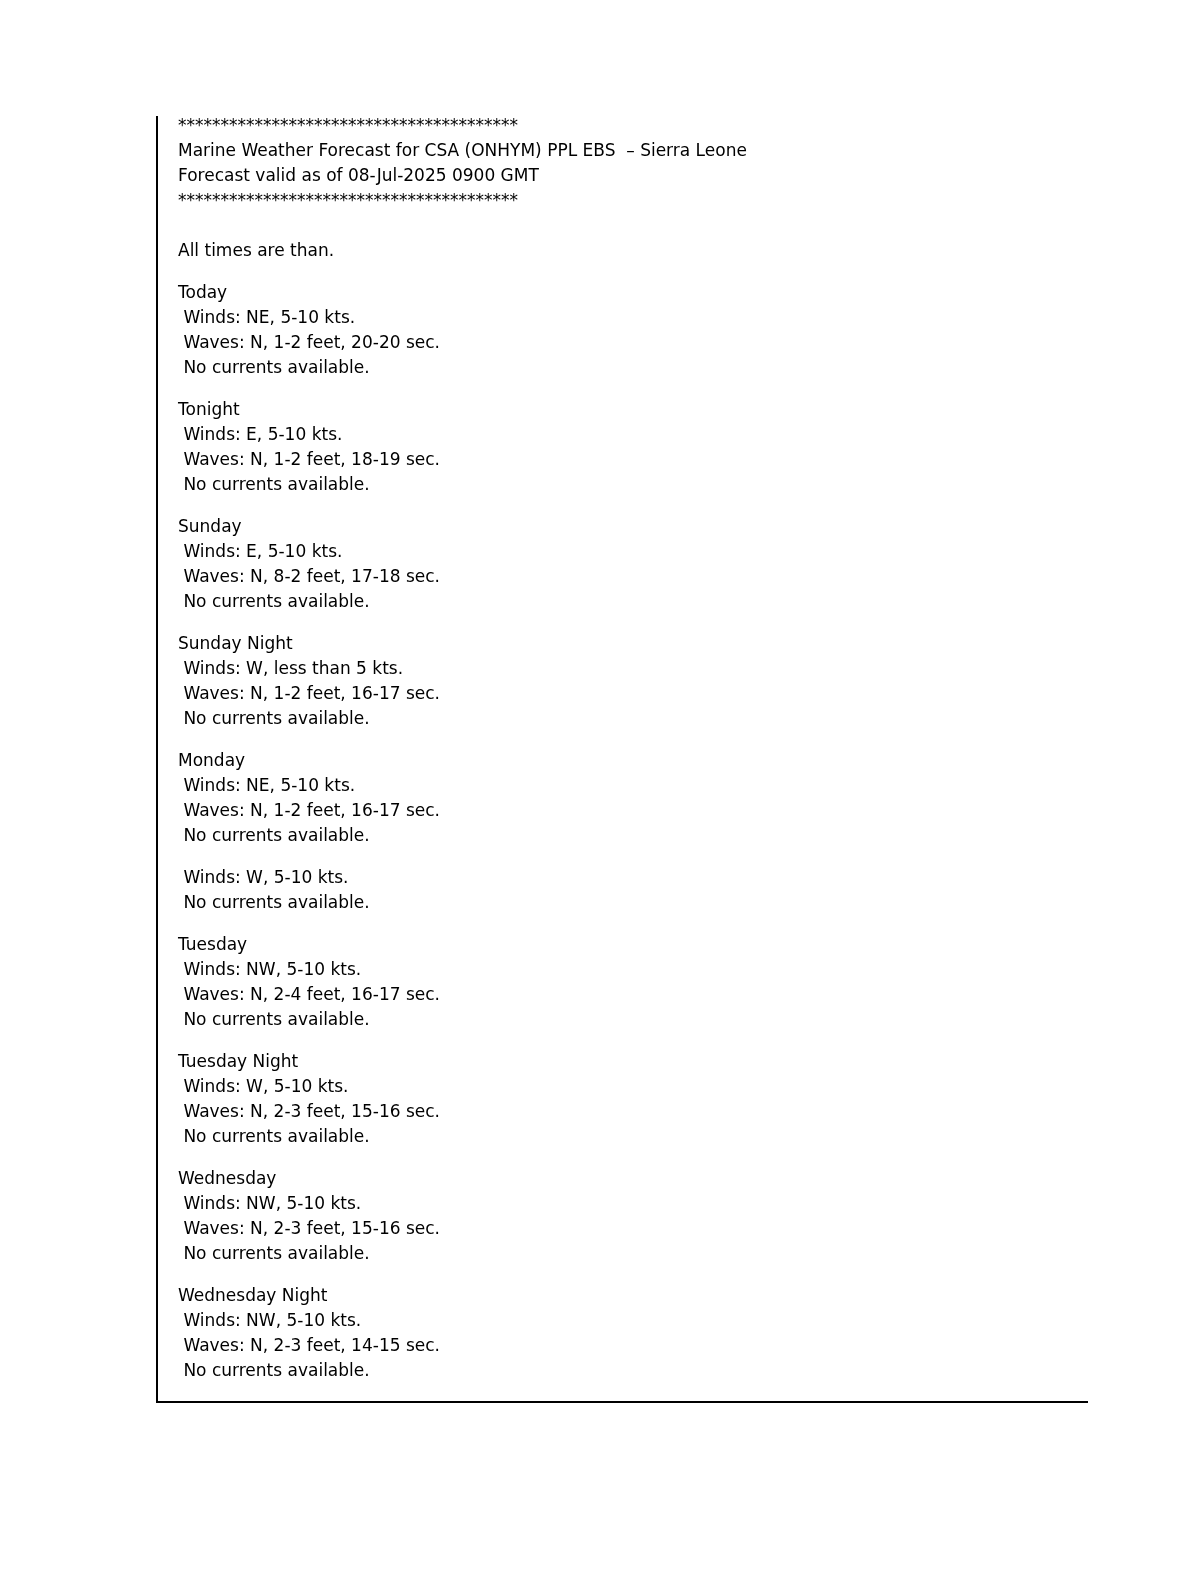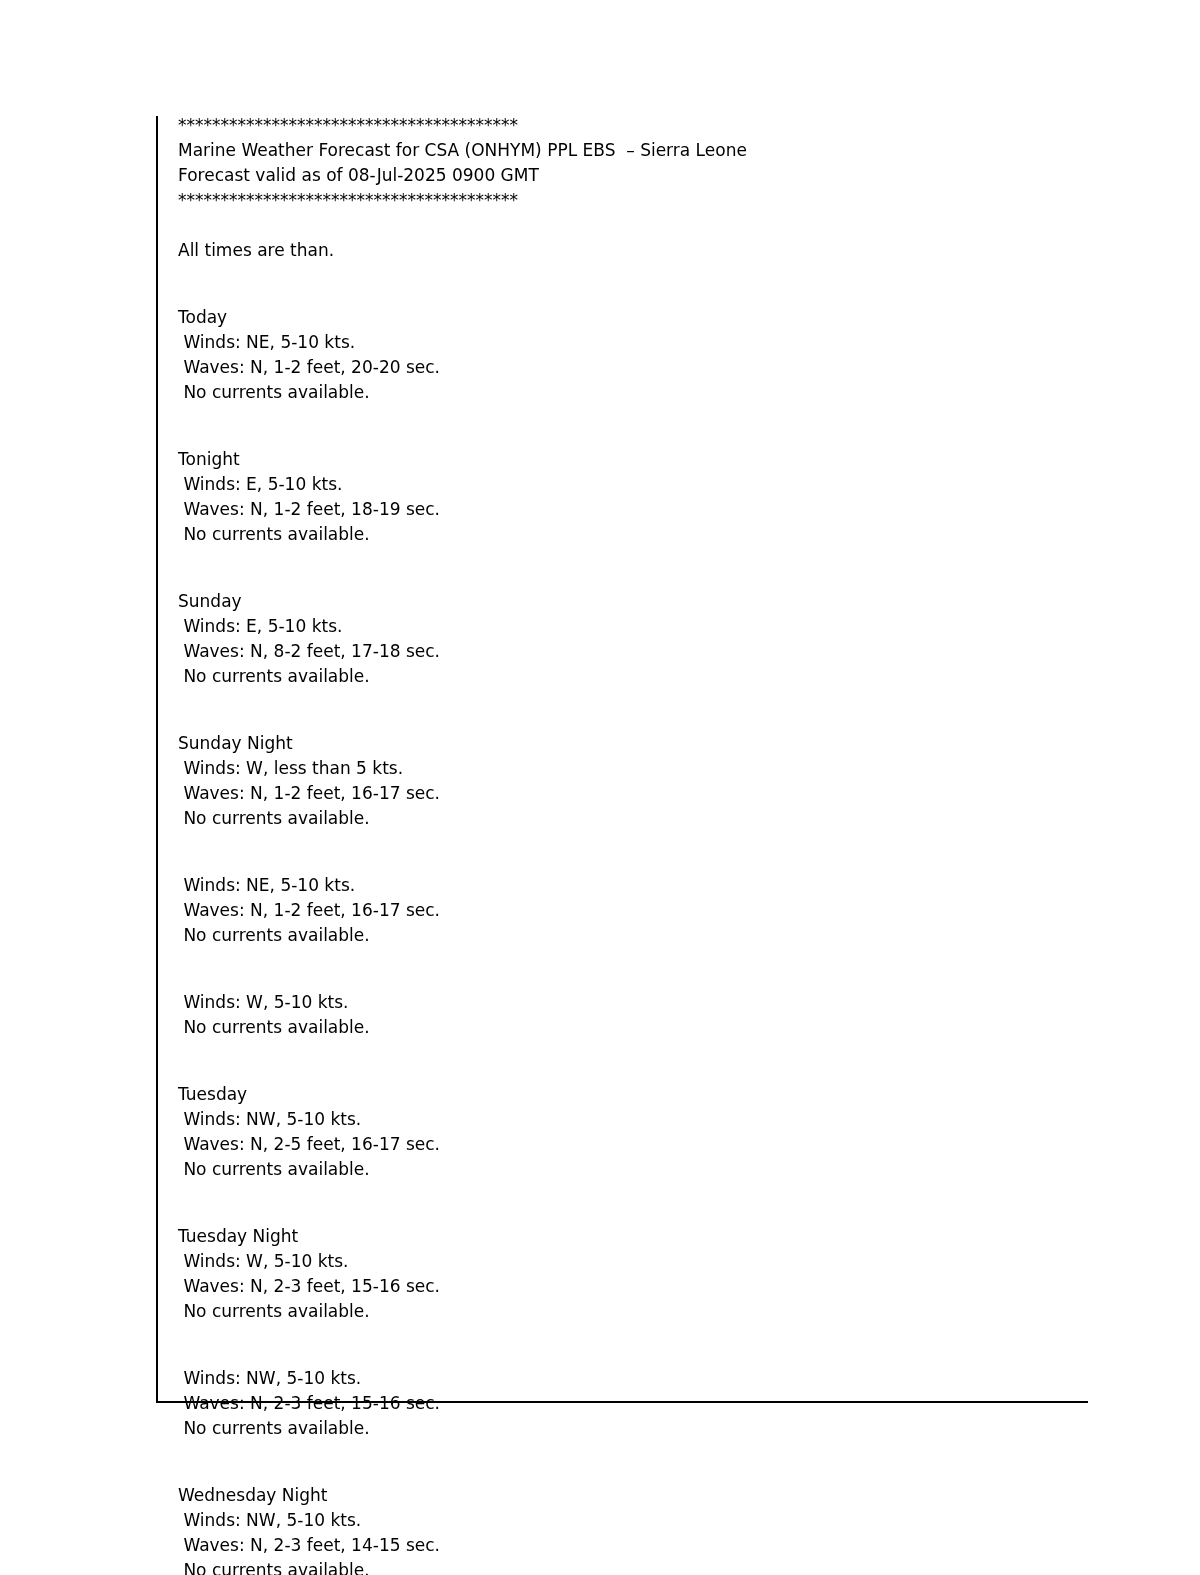--- a/index.html
+++ b/index.html
@@ -42,21 +42,21 @@
     font-size: 17px;
     line-height: 25px;
   }
   .line {
     white-space: pre-wrap;
   }
   .spacer-after {
     margin-bottom: 25px;
   }
   .section {
-    margin-top: 42px;
+    margin-top: 17px;
   }
 </style>
 </head>
 <body>
 
 <div class="page">
 
   <div class="frame-line-left"></div>
   <div class="frame-line-bottom"></div>
 
@@ -91,45 +91,47 @@
     </div>
 
     <div class="section">
       <div class="line">Sunday Night</div>
       <div class="line"> Winds: W, less than 5 kts.</div>
       <div class="line"> Waves: N, 1-2 feet, 16-17 sec.</div>
       <div class="line"> No currents available.</div>
     </div>
 
     <div class="section">
+      <div class="line">Monday</div>
       <div class="line"> Winds: NE, 5-10 kts.</div>
       <div class="line"> Waves: N, 1-2 feet, 16-17 sec.</div>
       <div class="line"> No currents available.</div>
     </div>
 
     <div class="section">
       <div class="line"> Winds: W, 5-10 kts.</div>
       <div class="line"> No currents available.</div>
     </div>
 
     <div class="section">
       <div class="line">Tuesday</div>
       <div class="line"> Winds: NW, 5-10 kts.</div>
-      <div class="line"> Waves: N, 2-5 feet, 16-17 sec.</div>
+      <div class="line"> Waves: N, 2-4 feet, 16-17 sec.</div>
       <div class="line"> No currents available.</div>
     </div>
 
     <div class="section">
       <div class="line">Tuesday Night</div>
       <div class="line"> Winds: W, 5-10 kts.</div>
       <div class="line"> Waves: N, 2-3 feet, 15-16 sec.</div>
       <div class="line"> No currents available.</div>
     </div>
 
     <div class="section">
+      <div class="line">Wednesday</div>
       <div class="line"> Winds: NW, 5-10 kts.</div>
       <div class="line"> Waves: N, 2-3 feet, 15-16 sec.</div>
       <div class="line"> No currents available.</div>
     </div>
 
     <div class="section">
       <div class="line">Wednesday Night</div>
       <div class="line"> Winds: NW, 5-10 kts.</div>
       <div class="line"> Waves: N, 2-3 feet, 14-15 sec.</div>
       <div class="line"> No currents available.</div>

